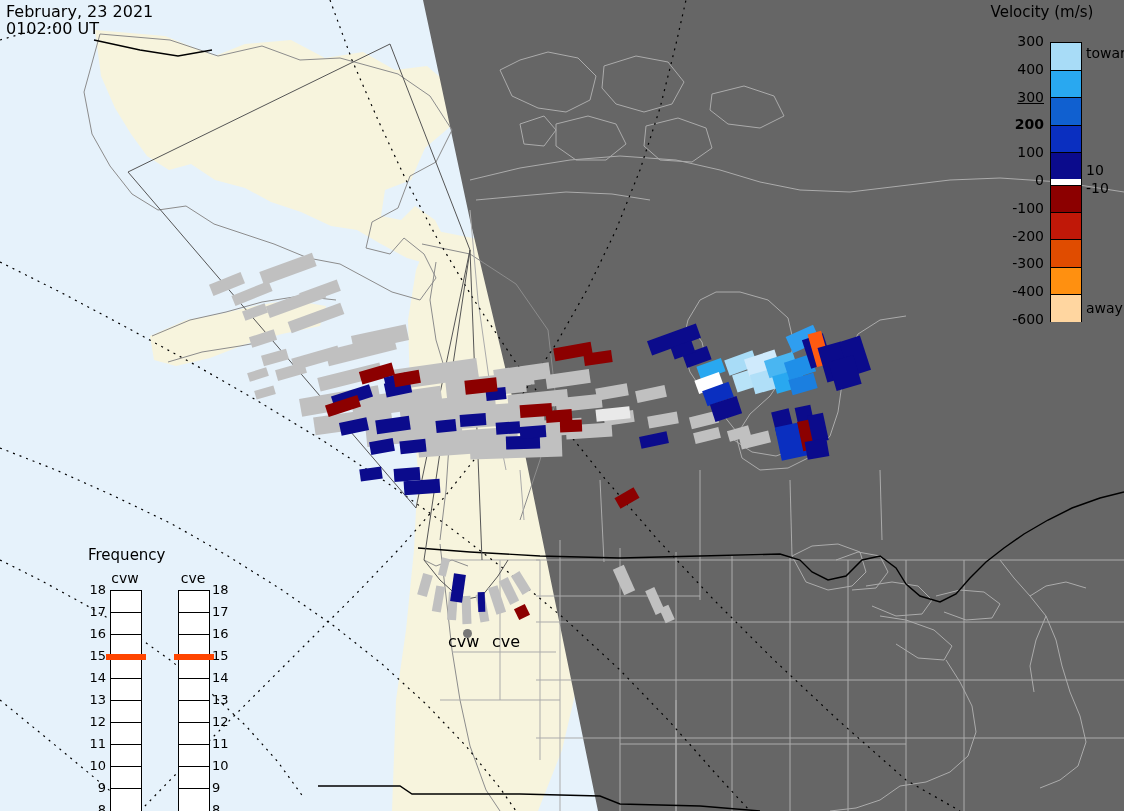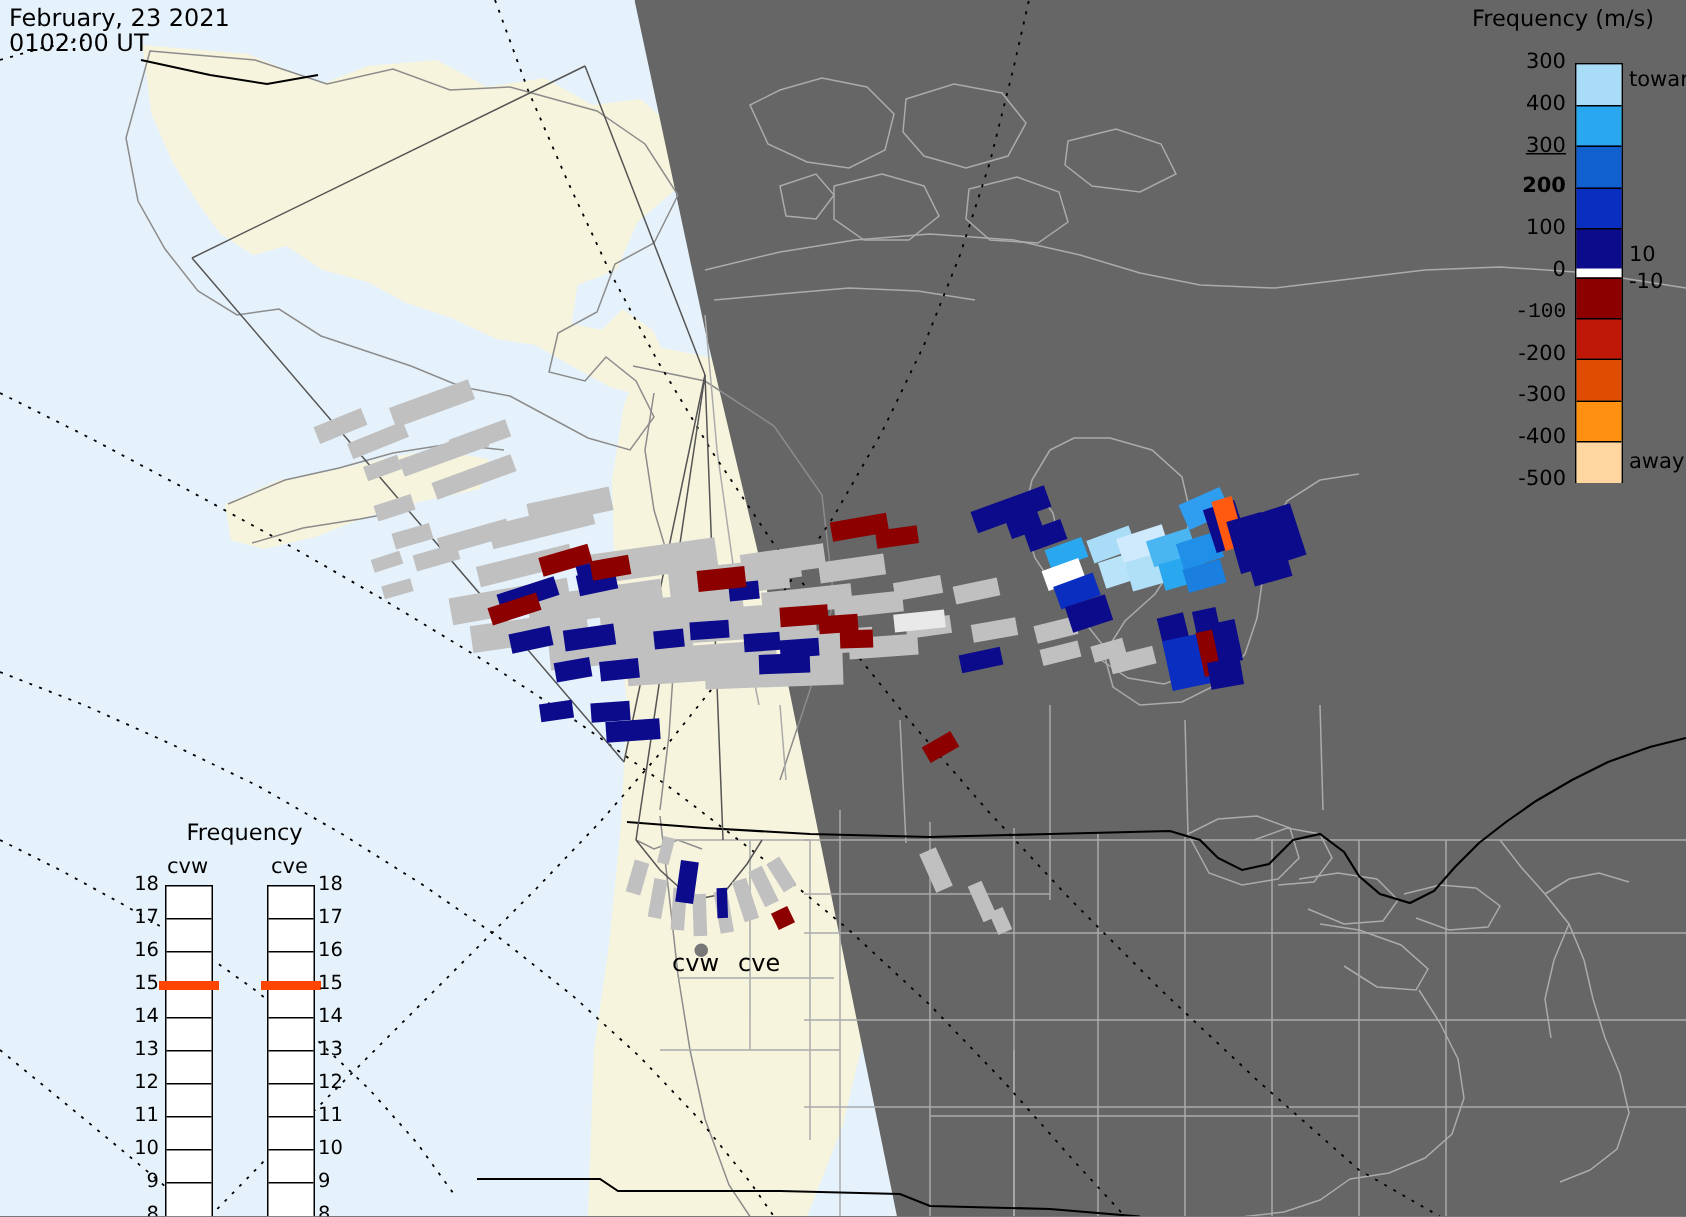--- a/index.html
+++ b/index.html
@@ -37,21 +37,21 @@
   #cbar-wrap{position:absolute;left:968px;top:0px;width:156px;height:340px;}
   #cbar-title{position:absolute;left:0px;top:3px;width:148px;text-align:center;
      font-size:15px;color:#000;letter-spacing:0px;}
   #cbar-box{position:absolute;left:82px;top:42px;width:30px;height:278px;border:1px solid #000;}
   .cband{position:absolute;left:0;width:30px;}
   .cb-tick{position:absolute;width:46px;text-align:right;font-size:14px;color:#000;}
   .cb-side{position:absolute;font-size:14px;color:#000;white-space:nowrap;}
 
   
   #freq-wrap{position:absolute;left:88px;top:546px;width:160px;height:240px;}
-  #freq-title{position:absolute;left:0px;top:0px;width:150px;text-align:center;font-size:15px;color:#000;}
+  #freq-title{position:absolute;left:0px;top:0px;width:150px;font-size:15px;color:#000;}
   .freq-name{position:absolute;top:24px;font-size:14px;color:#000;text-align:center;width:46px;}
   .freq-bar{position:absolute;top:44px;width:30px;height:220px;border:1.6px solid #000;background:#ffffff;}
   .freq-seg{position:absolute;left:0;width:30px;height:20px;border-bottom:1.6px solid #000;box-sizing:border-box;}
   .freq-mark{position:absolute;height:6px;background:#ff4500;}
   .freq-tick{position:absolute;font-size:13px;color:#000;width:24px;}
   .ft-left{text-align:right;}
   .ft-right{text-align:left;}
 
   
   #title-date{position:absolute;left:6px;top:2px;font-size:16px;color:#000;white-space:nowrap;}
@@ -283,46 +283,46 @@
     </div>
 
   <div id="site-dot"></div>
   <div class="site-label" style="left:448px;top:632px;">cvw</div>
   <div class="site-label" style="left:492px;top:632px;">cve</div>
 
   <div id="title-date">February, 23 2021</div>
   <div id="title-time">0102:00 UT</div>
 
   <div id="cbar-wrap">
-    <div id="cbar-title">Frequency (m/s)</div>
+    <div id="cbar-title">Velocity (m/s)</div>
     <div id="cbar-box">
         <div class="cband" title="400 to 500" style="top: 0px; height: 27.2px; background: rgb(168, 220, 247);"></div>
         <div class="cband" title="300 to 400" style="top: 27.2px; height: 27.2px; background: rgb(41, 168, 240); border-top: 1px solid rgb(0, 0, 0);"></div>
         <div class="cband" title="200 to 300" style="top: 54.4px; height: 27.2px; background: rgb(16, 96, 208); border-top: 1px solid rgb(0, 0, 0);"></div>
         <div class="cband" title="100 to 200" style="top: 81.6px; height: 27.2px; background: rgb(10, 47, 192); border-top: 1px solid rgb(0, 0, 0);"></div>
         <div class="cband" title="10 to 100" style="top: 108.8px; height: 27.2px; background: rgb(11, 11, 140); border-top: 1px solid rgb(0, 0, 0);"></div>
         <div class="cband" title="-10 to 10" style="top: 136px; height: 6px; background: rgb(255, 255, 255);"></div>
         <div class="cband" title="-100 to -10" style="top: 142px; height: 27.2px; background: rgb(140, 0, 0); border-top: 1px solid rgb(0, 0, 0);"></div>
         <div class="cband" title="-200 to -100" style="top: 169.2px; height: 27.2px; background: rgb(192, 24, 8); border-top: 1px solid rgb(0, 0, 0);"></div>
         <div class="cband" title="-300 to -200" style="top: 196.4px; height: 27.2px; background: rgb(224, 76, 0); border-top: 1px solid rgb(0, 0, 0);"></div>
         <div class="cband" title="-400 to -300" style="top: 223.6px; height: 27.2px; background: rgb(255, 144, 16); border-top: 1px solid rgb(0, 0, 0);"></div>
         <div class="cband" title="-500 to -400" style="top: 250.8px; height: 27.2px; background: rgb(255, 214, 160); border-top: 1px solid rgb(0, 0, 0);"></div>
       </div>
     <div id="cbar-ticks">
         <div class="cb-tick" style="left: 30px; top: 33px;">300</div>
         <div class="cb-tick" style="left: 30px; top: 60.8px;">400</div>
         <div class="cb-tick" style="left: 30px; top: 88.6px; text-decoration: underline;">300</div>
         <div class="cb-tick" style="left: 30px; top: 116.4px; font-weight: bold;">200</div>
         <div class="cb-tick" style="left: 30px; top: 144.2px;">100</div>
         <div class="cb-tick" style="left: 30px; top: 172px;">0</div>
-        <div class="cb-tick" style="left: 30px; top: 199.8px; font-family: Liberation Mono, monospace;">-100</div>
+        <div class="cb-tick" style="left: 30px; top: 199.8px;">-100</div>
         <div class="cb-tick" style="left: 30px; top: 227.6px;">-200</div>
         <div class="cb-tick" style="left: 30px; top: 255.4px;">-300</div>
         <div class="cb-tick" style="left: 30px; top: 283.2px;">-400</div>
-        <div class="cb-tick" style="left: 30px; top: 311px;">-500</div>
+        <div class="cb-tick" style="left: 30px; top: 311px;">-600</div>
       </div>
     <div class="cb-side" style="left:118px;top:45px;">toward</div>
     <div class="cb-side" style="left:118px;top:162px;">10</div>
     <div class="cb-side" style="left:118px;top:180px;">-10</div>
     <div class="cb-side" style="left:118px;top:300px;">away</div>
   </div>
 
   <div id="freq-wrap">
     <div id="freq-title">Frequency</div>
     <div class="freq-name" style="left:14px;">cvw</div>

